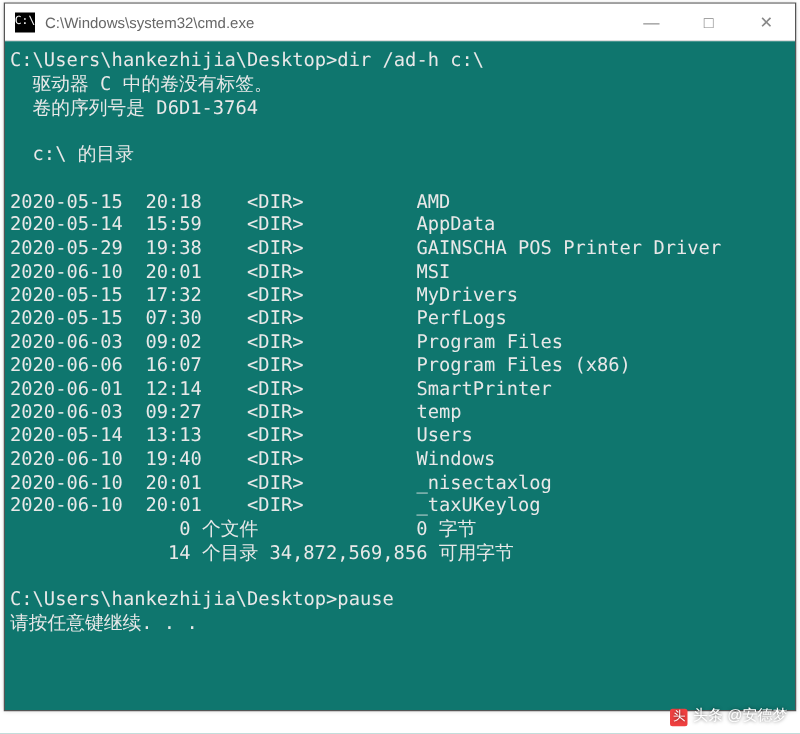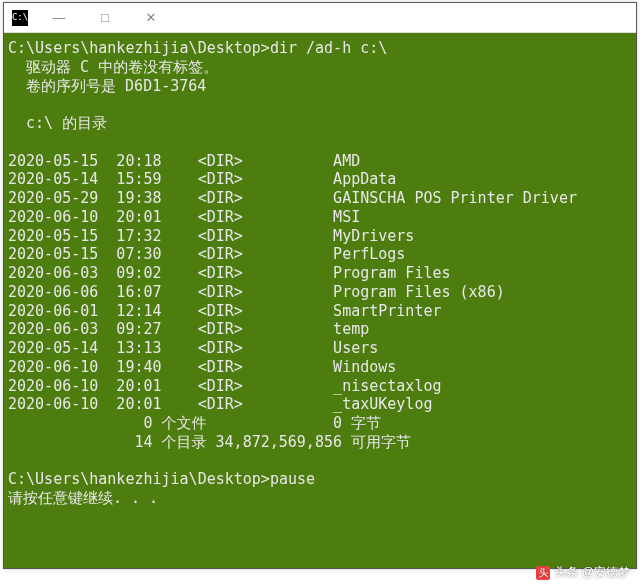--- a/index.html
+++ b/index.html
@@ -47,21 +47,21 @@
     width: 46px;
     display: flex;
     align-items: center;
     justify-content: center;
     color: #888;
     font-size: 13px;
     font-family: "Segoe UI Symbol", sans-serif;
   }
   .console {
     flex: 1;
-    background: #4d7c0f;
+    background: #0f766e;
     color: #e8e8e8;
     font-family: "NSimSun","SimSun","Consolas",monospace;
     font-size: 15px;
     line-height: 1.25;
     padding: 6px 4px;
     white-space: pre;
     overflow: hidden;
   }
   .watermark {
     position: absolute;
@@ -86,20 +86,21 @@
   }
 </style>
 </head>
 <body>
 
 <div class="window">
   <div class="titlebar">
     <div class="icon-box">
         <span>C:\</span>
       </div>
+    <div class="title">C:\Windows\system32\cmd.exe</div>
     <div class="win-controls">
       <div class="win-btn">—</div>
       <div class="win-btn">□</div>
       <div class="win-btn close">✕</div>
     </div>
   </div>
   <div class="console" id="console">C:\Users\hankezhijia\Desktop&gt;dir /ad-h c:\
   驱动器 C 中的卷没有标签。
   卷的序列号是 D6D1-3764
 

